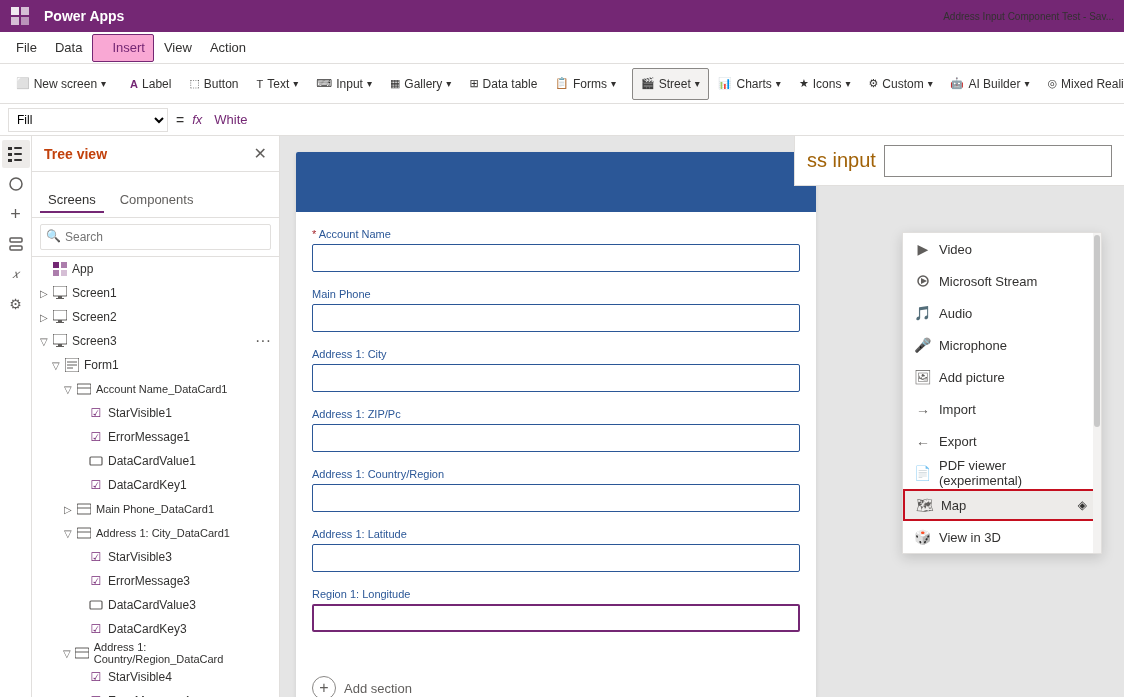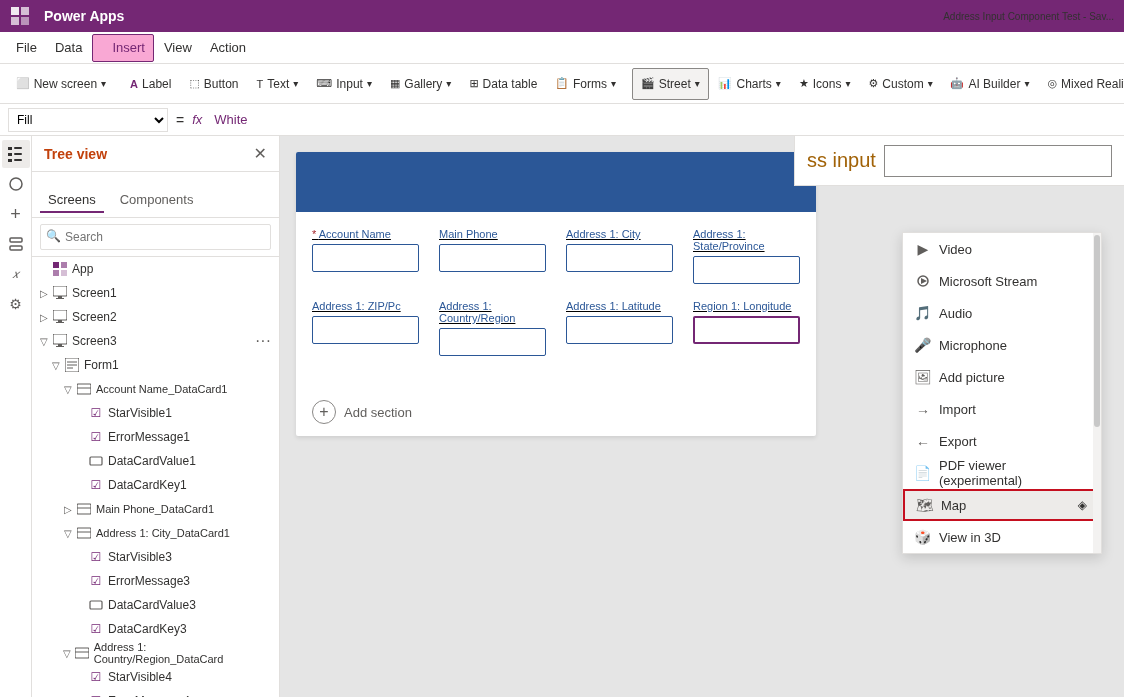--- a/index.html
+++ b/index.html
@@ -49,21 +49,21 @@
     .tree-items { overflow-y: auto; flex: 1; }
     .tree-item { display: flex; align-items: center; padding: 2px 8px; cursor: pointer; font-size: 12px; color: #323130; height: 24px; }
     .tree-item .indent { display: inline-block; }
     .tree-item .arrow { width: 12px; font-size: 10px; color: #605e5c; }
     .tree-item .item-icon { width: 16px; height: 16px; margin-right: 4px; display: flex; align-items: center; justify-content: center; }
 
     
     .canvas-area { flex: 1; background: #e5e5e5; position: relative; overflow: hidden; }
     .form-card { background: white; border-radius: 2px; box-shadow: 0 2px 4px rgba(0,0,0,0.1); overflow: hidden; }
     .form-header { background: #2b5797; height: 60px; }
-    .form-body { padding: 16px; display: grid; grid-template-columns: 1fr 1fr 1fr 1fr; gap: 16px 20px; text-decoration: underline; }
+    .form-body { padding: 16px; display: grid; grid-template-columns: 1fr; gap: 16px 20px; }
     .form-field { display: flex; flex-direction: column; gap: 4px; }
     .field-label { font-size: 11px; color: #2b5797; }
     .field-label.required::before { content: '* '; color: #a4262c; }
     .field-input { border: 1px solid #2b5797; border-radius: 2px; height: 28px; background: white; }
     .highlighted-input { border: 2px solid #742774; }
     .add-section { display: flex; align-items: center; gap: 8px; padding: 12px 16px; color: #605e5c; font-size: 13px; cursor: pointer; }
     .add-btn { width: 24px; height: 24px; border: 1px solid #8a8886; border-radius: 50%; display: flex; align-items: center; justify-content: center; font-size: 16px; color: #605e5c; }
 
     
     .dropdown-menu { position: absolute; top: 96px; left: 622px; width: 200px; background: white; border: 1px solid #e1dfdd; box-shadow: 0 4px 12px rgba(0,0,0,0.15); z-index: 100; }
@@ -443,24 +443,20 @@
             <span class="field-label">Main Phone</span>
             <div class="field-input"></div>
           </div>
 
 
           <div class="form-field">
             <span class="field-label">Address 1: City</span>
             <div class="field-input"></div>
           </div>
 
-          <div class="form-field">
-            <span class="field-label">Address 1: State/Province</span>
-            <div class="field-input"></div>
-          </div>
 
           <div class="form-field">
             <span class="field-label">Address 1: ZIP/Pc</span>
             <div class="field-input"></div>
           </div>
 
           <div class="form-field">
             <span class="field-label">Address 1: Country/Region</span>
             <div class="field-input"></div>
           </div>

